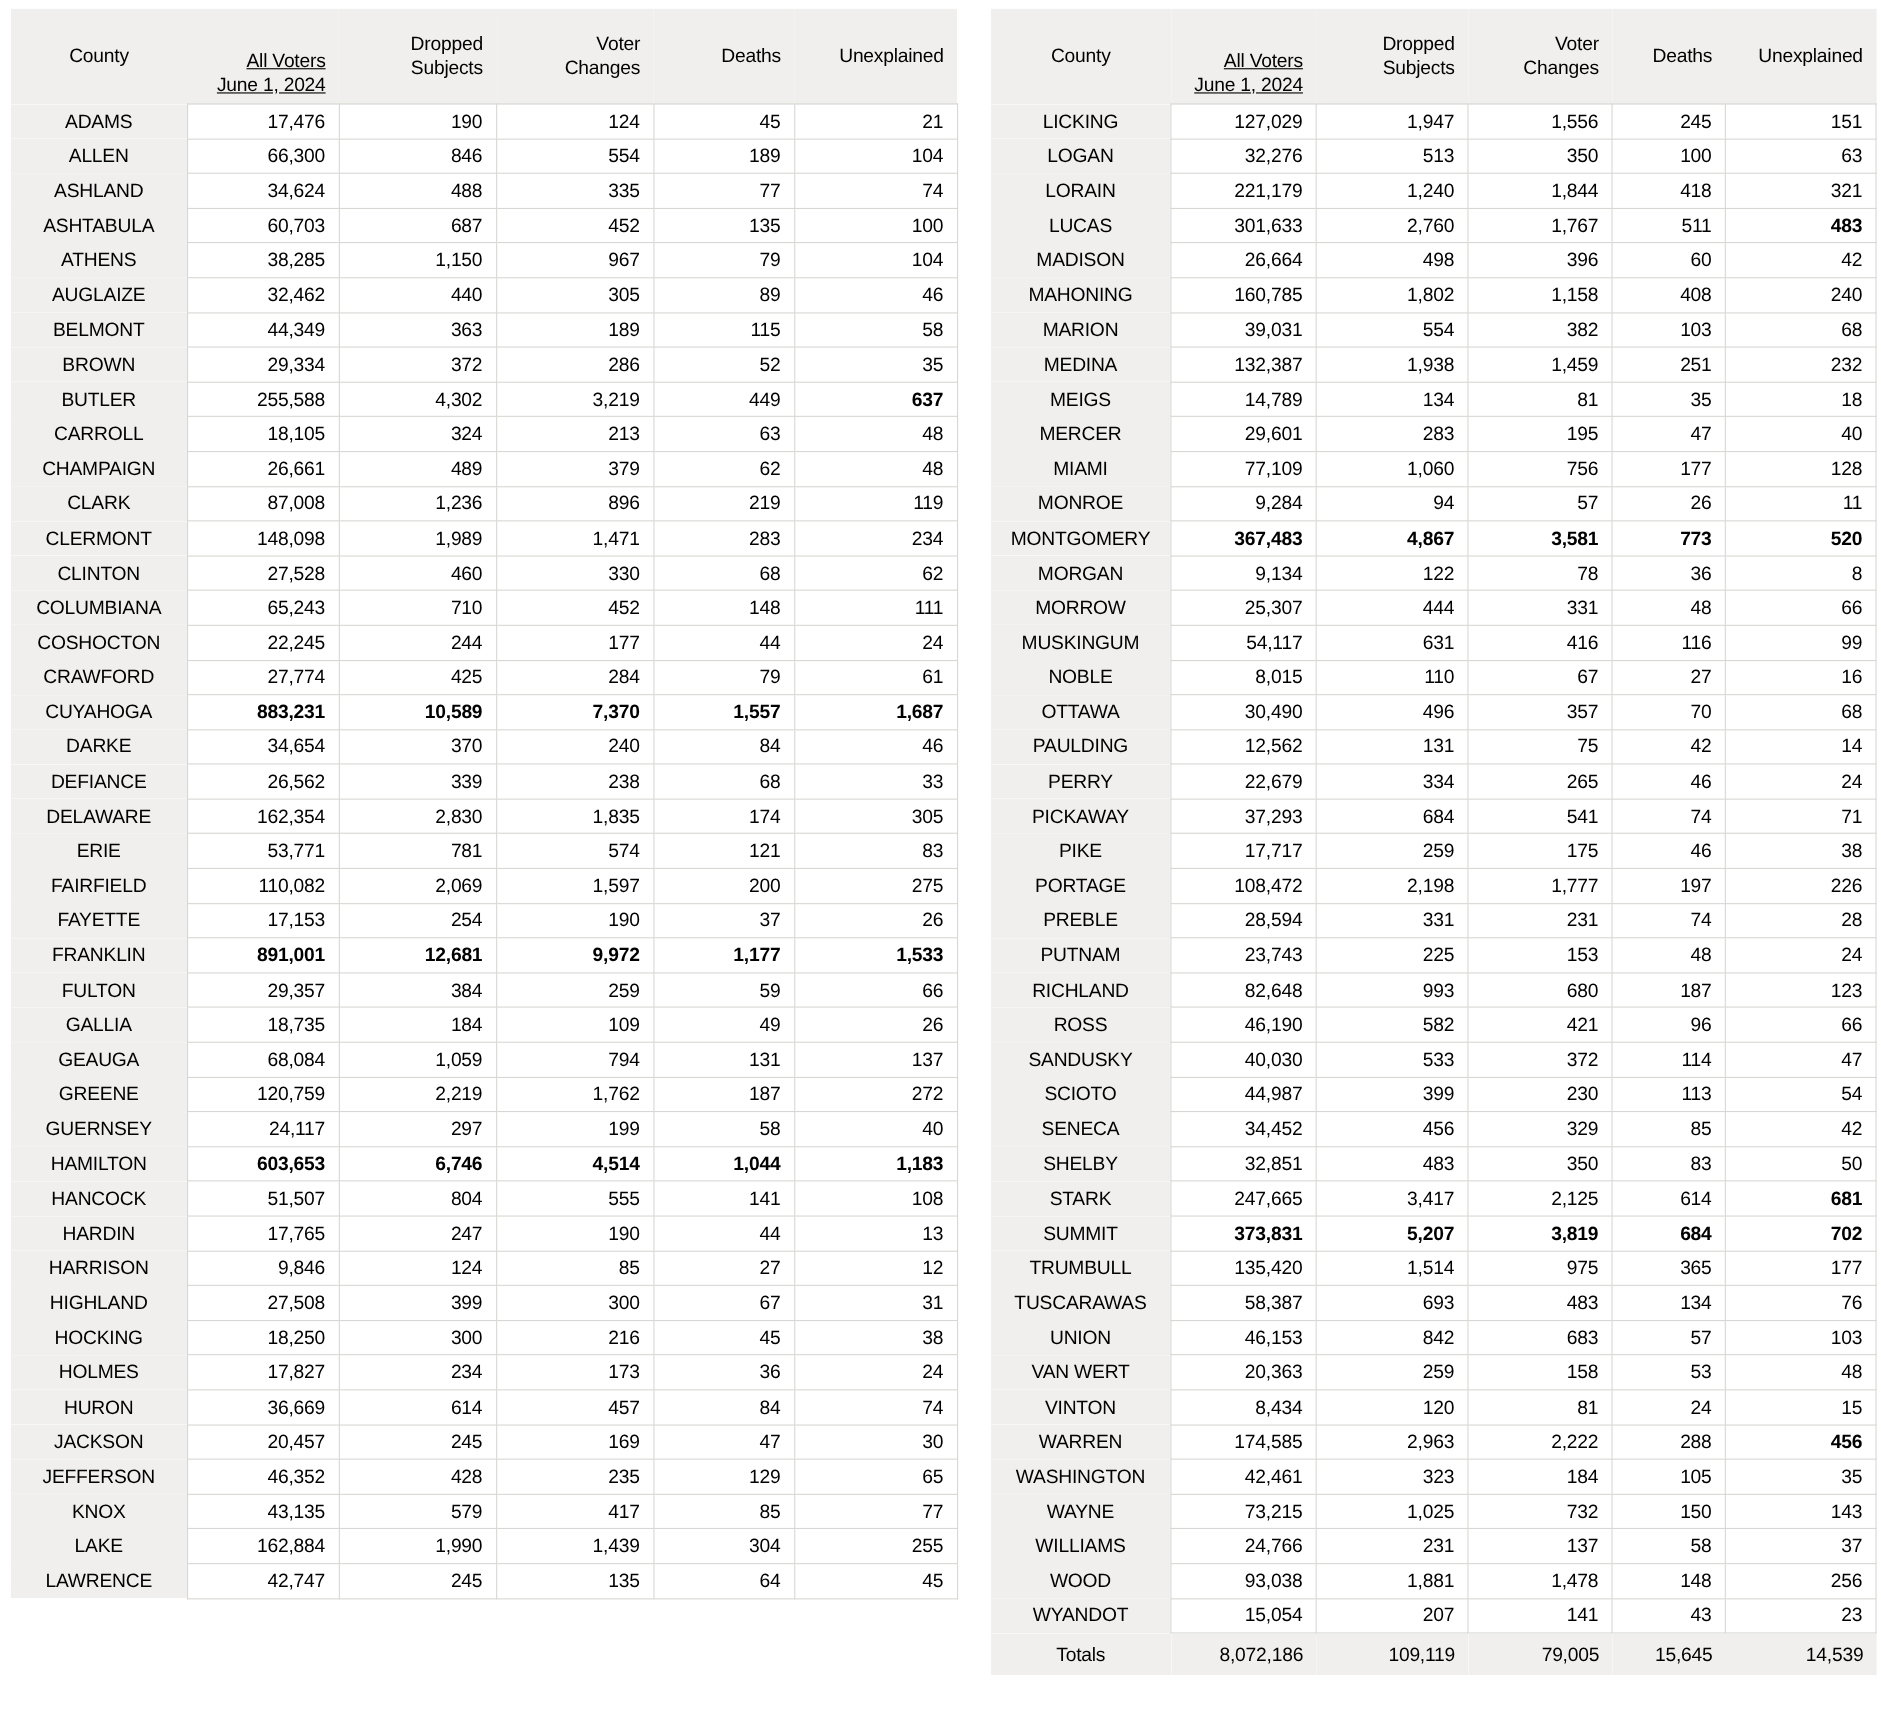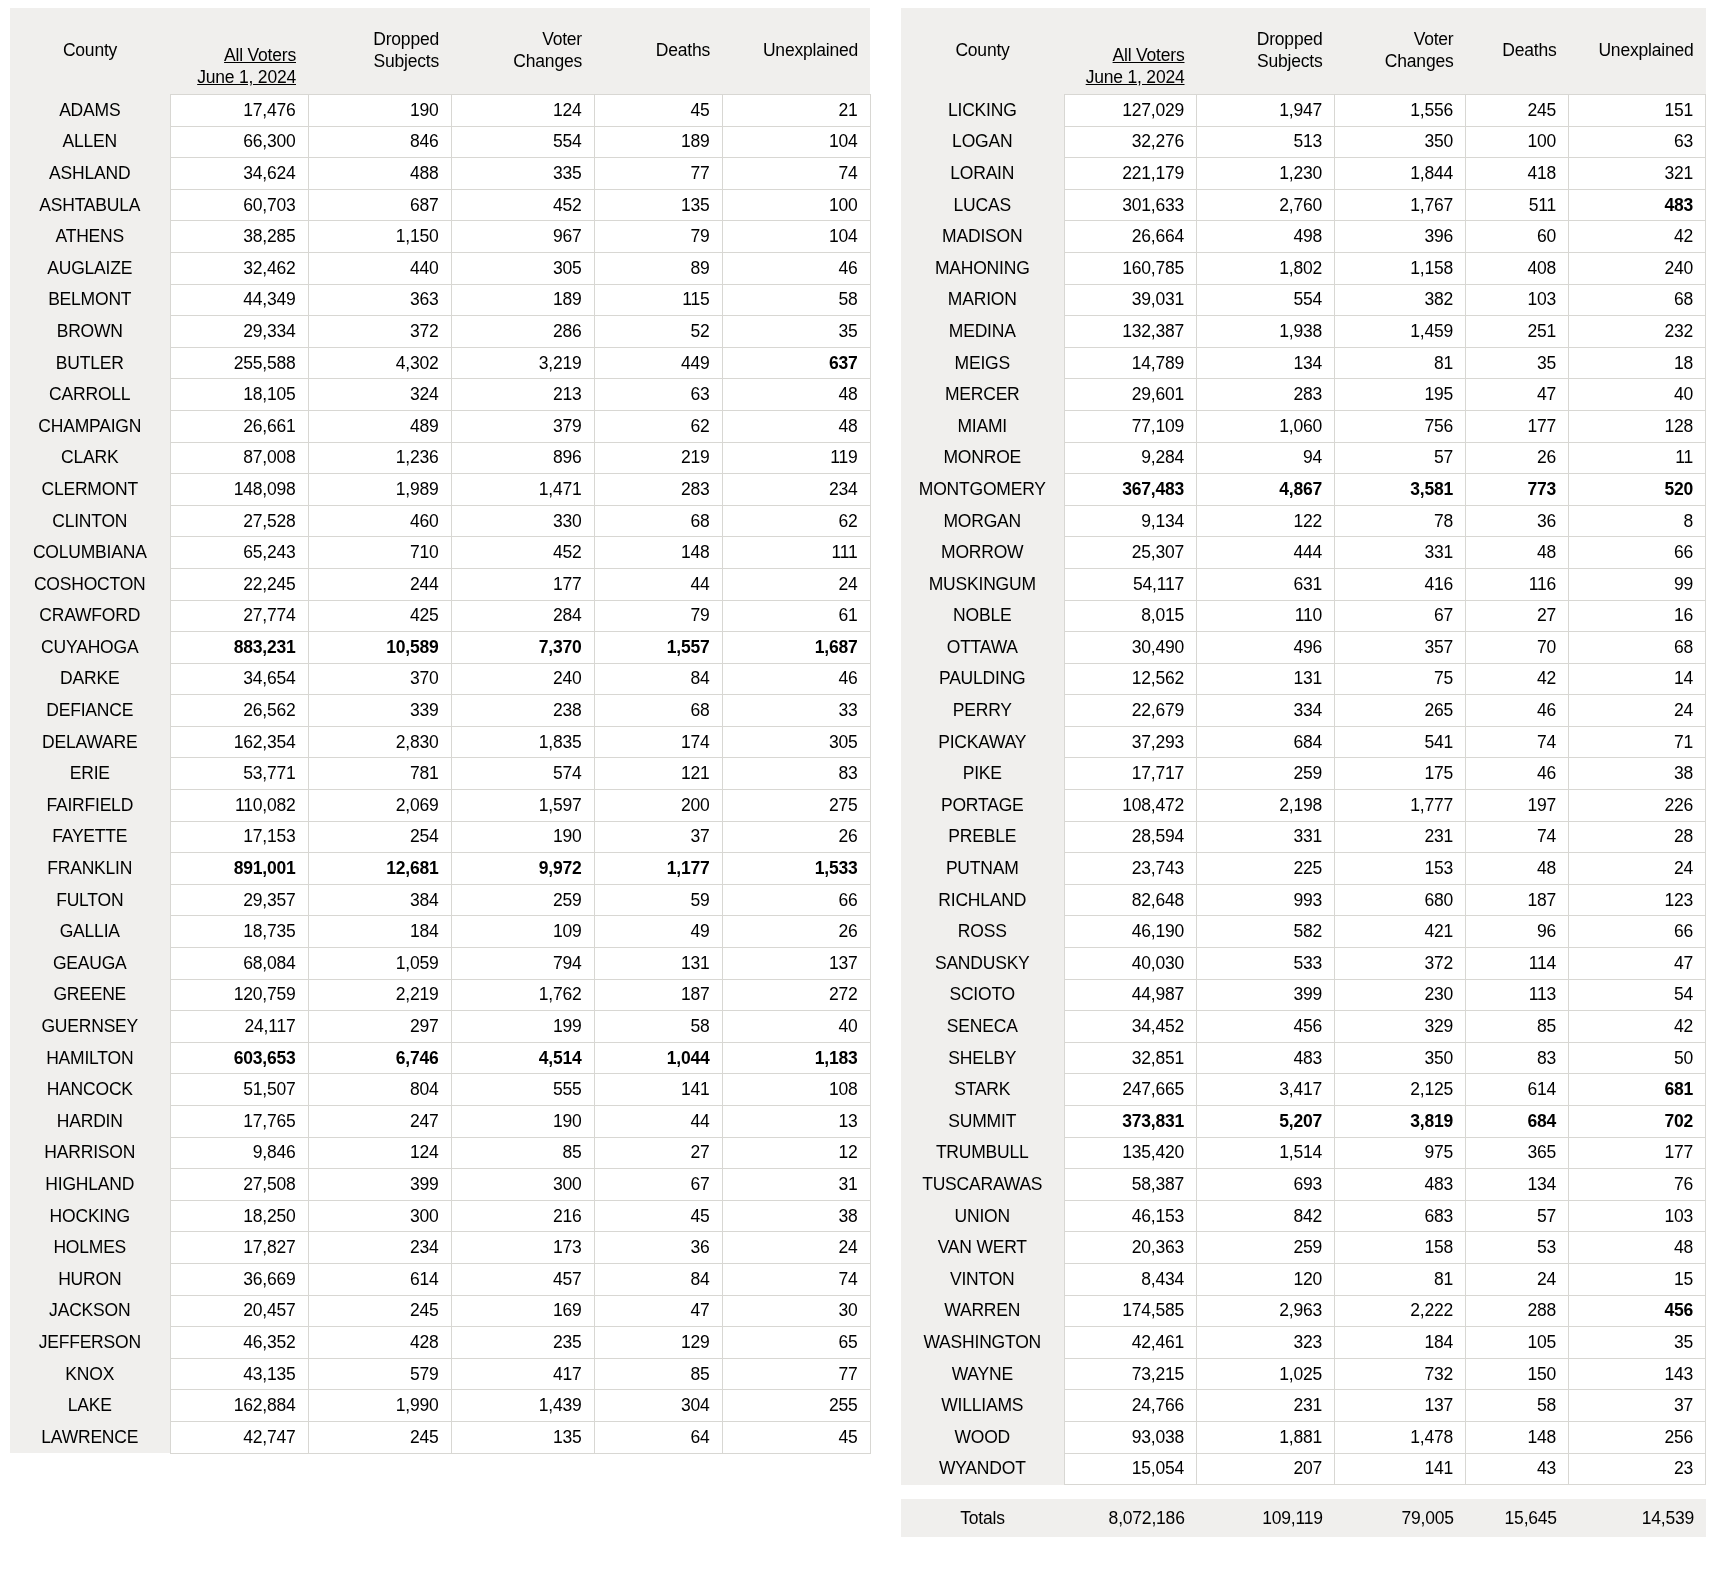--- a/index.html
+++ b/index.html
@@ -20,21 +20,21 @@
   th.num-h{text-align:right;padding-right:12px;}
   th.voters-h{vertical-align:bottom;padding-bottom:5px;text-decoration:underline;}
   th .hl{display:block;}
   tbody td{
     height:28.6px;font-size:17.5px;letter-spacing:-0.2px;
     white-space:nowrap;overflow:hidden;
   }
   td.county{background:#f0efed;text-align:center;border:0;}
   td.num{background:#ffffff;border:1px solid #d8d7d3;text-align:right;padding-right:12px;}
   td.b{font-weight:700;}
-  .totals-table{margin-top:14px;}
+  .totals-table{}
   .totals-table td{
     background:#f0efed;height:36px;border:0;font-size:17.5px;letter-spacing:-0.2px;
   }
   .totals-table td.t-label{text-align:center;}
   .totals-table td.t-num{text-align:right;padding-right:12px;}
 </style>
 </head>
 <body>
 
 <div class="wrap">
@@ -459,21 +459,21 @@
             <td class="county">LOGAN</td>
             <td class="num">32,276</td>
             <td class="num">513</td>
             <td class="num">350</td>
             <td class="num">100</td>
             <td class="num">63</td>
           </tr>
           <tr>
             <td class="county">LORAIN</td>
             <td class="num">221,179</td>
-            <td class="num">1,230</td>
+            <td class="num">1,240</td>
             <td class="num">1,844</td>
             <td class="num">418</td>
             <td class="num">321</td>
           </tr>
           <tr>
             <td class="county">LUCAS</td>
             <td class="num">301,633</td>
             <td class="num">2,760</td>
             <td class="num">1,767</td>
             <td class="num">511</td>

